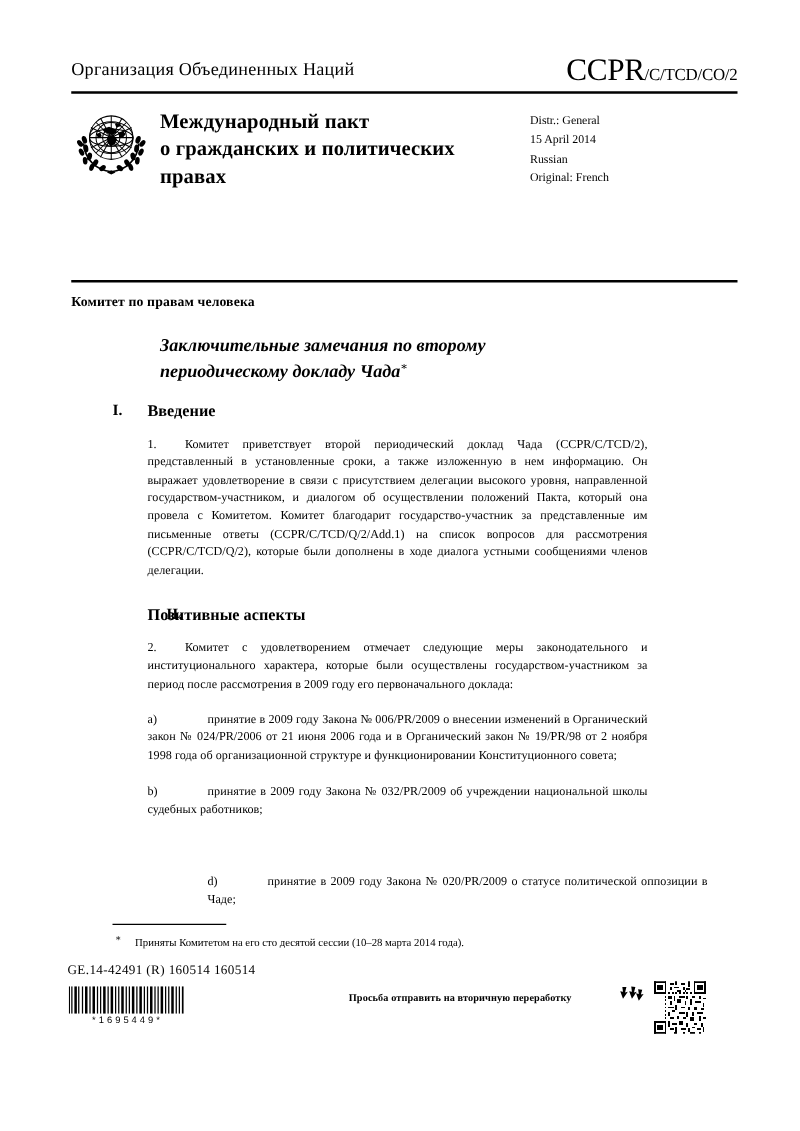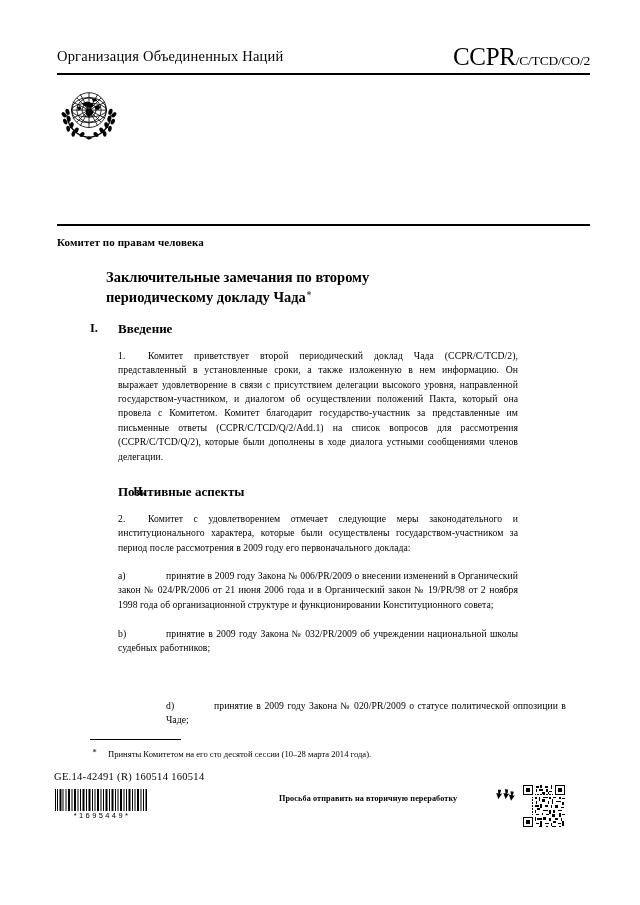--- a/index.html
+++ b/index.html
@@ -109,26 +109,27 @@
     position: absolute;
     left: 57px;
     top: 236px;
     font-size: 11px;
     font-weight: bold;
     letter-spacing: 0.1px;
   }
 
   .doc-title {
     position: absolute;
-    left: 106px;
+    left: 128px;
     top: 267px;
     width: 340px;
     font-size: 14.5px;
     font-weight: bold;
     line-height: 1.38;
+    font-style: italic;
   }
   .doc-title .fn-mark {
     font-size: 9px;
     vertical-align: super;
     font-weight: normal;
   }
 
   .sect-heading {
     position: absolute;
     font-size: 13px;
@@ -300,21 +301,32 @@
         <ellipse cx="62" cy="87" rx="3.4" ry="5" transform="rotate(-52 62 87)"></ellipse>
         <ellipse cx="93" cy="53" rx="3.2" ry="5.2" transform="rotate(40 93 53)"></ellipse>
         <ellipse cx="91" cy="65" rx="3.2" ry="5.2" transform="rotate(28 91 65)"></ellipse>
         <ellipse cx="86" cy="77" rx="3.2" ry="5.2" transform="rotate(6 86 77)"></ellipse>
         <ellipse cx="77" cy="86" rx="3.2" ry="5" transform="rotate(-16 77 86)"></ellipse>
         <path d="M44 93 L50 90 L56 93 L50 96 Z"></path>
       </g>
     </svg>
   </div>
 
-
+  <div class="pact-title">
+    <div>Международный пакт</div>
+    <div>о гражданских и политических</div>
+    <div>правах</div>
+  </div>
+
+  <div class="distr-block">
+    <div>Distr.: General</div>
+    <div>15 April 2014</div>
+    <div>Russian</div>
+    <div>Original: French</div>
+  </div>
 
   <div class="rule-bottom"></div>
 
   <div class="committee-line">Комитет по правам человека</div>
 
   <div class="doc-title">
     <span>Заключительные замечания по второму</span><br>
     <span>периодическому докладу Чада</span><span class="fn-mark">∗</span>
   </div>
 

